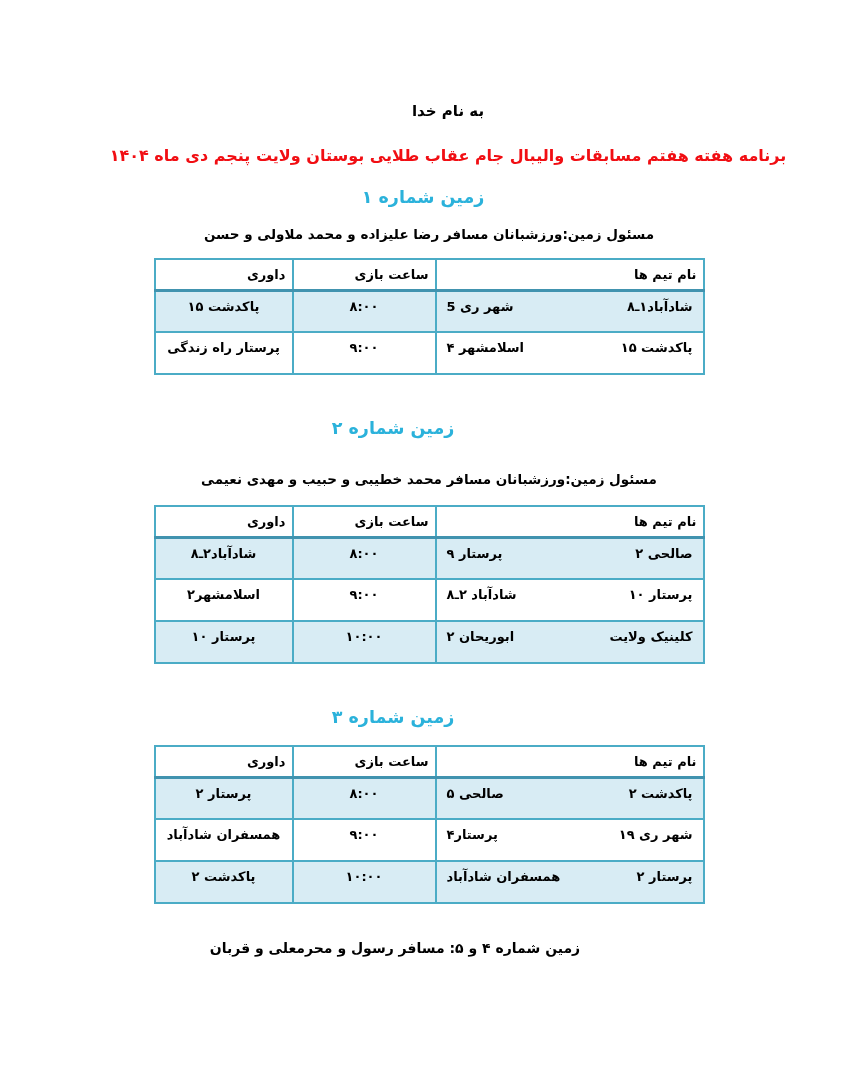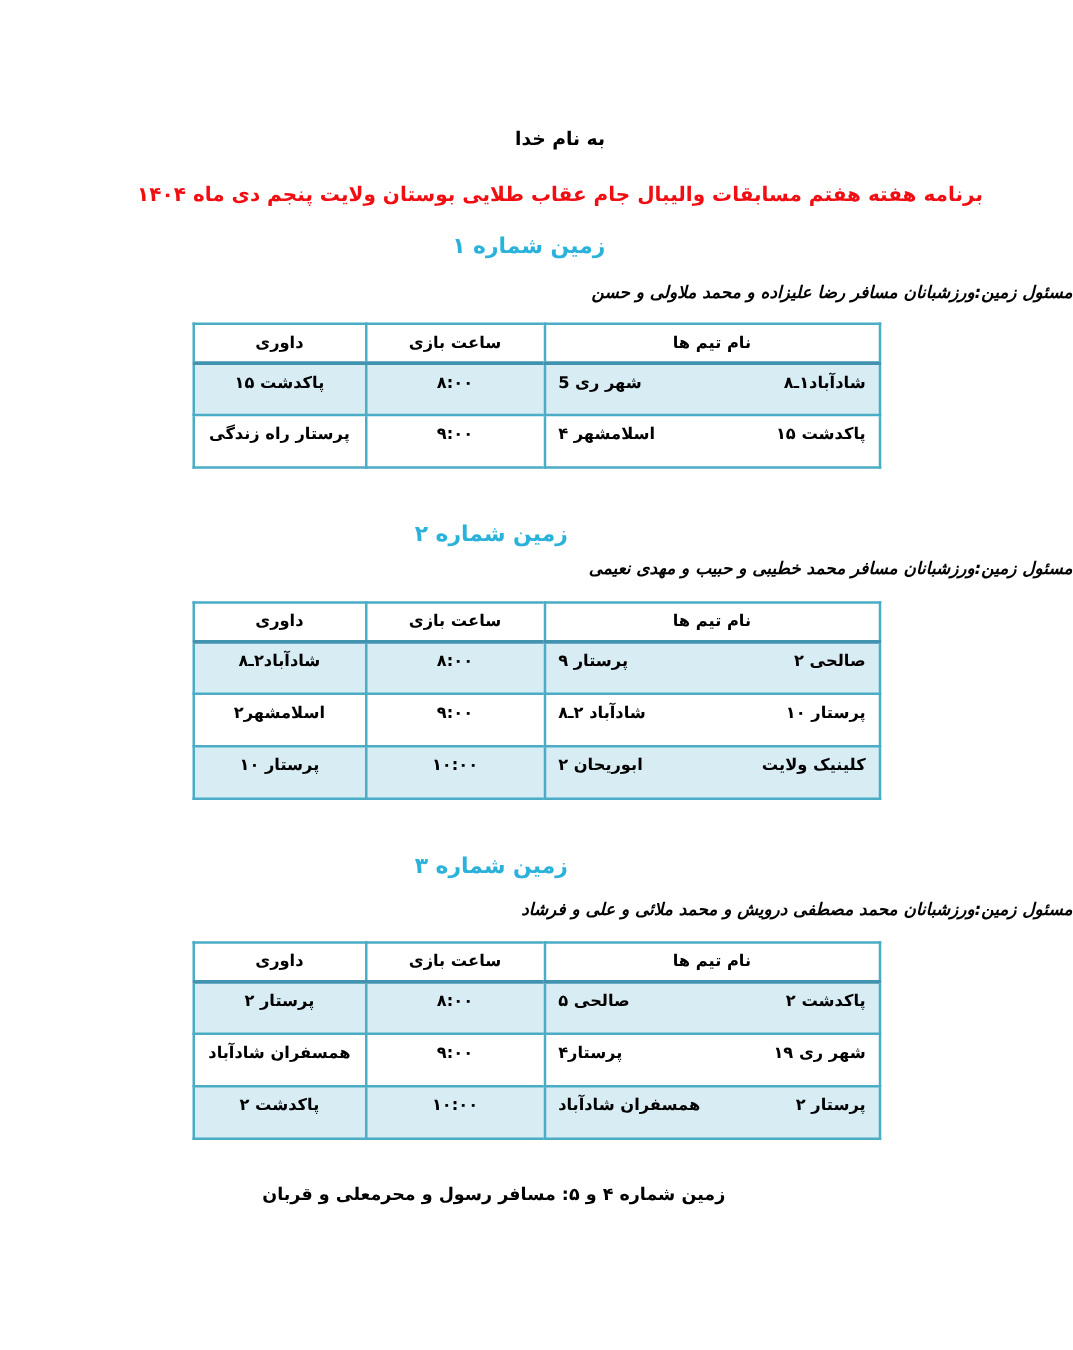--- a/index.html
+++ b/index.html
@@ -21,53 +21,53 @@
   .main-title {
     text-align: center; font-size: 16px; line-height: 24px; margin-top: 22px;
     color: var(--title-red, #f10e13);
     transform: translateX(19px);
   }
   .field-heading {
     text-align: center; font-size: 17.5px; line-height: 26px; margin-top: 16px;
     color: var(--heading-cyan, #2bb2db);
   }
   .manager-line {
-    text-align: right; font-size: 13.5px; line-height: 20px; margin-top: 14px; font-style: italic;
+    text-align: center; font-size: 13.5px; line-height: 20px; margin-top: 14px;
   }
 
   .schedule-table {
     width: 549px; margin: 14px auto 0 auto;
     border-collapse: collapse; table-layout: fixed;
     font-size: 13px;
   }
   .schedule-table, .schedule-table th, .schedule-table td {
     border: 2px solid var(--table-border, #4bacc6);
   }
   .schedule-table thead th {
     border-bottom: 3px solid var(--header-divider, #4193af);
-    height: 31px; vertical-align: middle; text-align: center;
+    height: 31px; vertical-align: middle; text-align: right;
     padding: 4px 6px; background: #ffffff; font-size: 13px;
   }
   .schedule-table tbody td {
     height: 42px; vertical-align: top; padding: 6px 8px 0 8px;
     text-align: center; line-height: 17px;
   }
   .schedule-table tbody tr:nth-child(odd) { background: var(--row-shade, #d8ecf4); }
   .teams-cell { padding: 6px 10px 0 10px !important; }
   .teams-inner { display: flex; justify-content: space-between; align-items: flex-start; }
   .col-teams { width: 268px; }
   .col-time { width: 143px; }
   .col-referee { width: 138px; }
 
   
   #section-1 .field-heading { margin-top: 16px; transform: translateX(-6px); }
   #section-2 .field-heading { margin-top: 40px; transform: translateX(-36px); }
   #section-3 .field-heading { margin-top: 40px; transform: translateX(-36px); }
   #section-1 .schedule-table { margin-top: 14px; }
-  #section-2 .manager-line { margin-top: 4px; }
+  #section-2 .manager-line { margin-top: 28px; }
   #section-2 .schedule-table { margin-top: 16px; }
   #section-3 .manager-line { margin-top: 12px; }
   #section-3 .schedule-table { margin-top: 15px; }
 
   .footer-note {
     text-align: center; font-size: 14px; line-height: 20px; margin-top: 34px;
     transform: translateX(-34px);
   }
 </style>
 </head>
@@ -166,21 +166,20 @@
           </td>
           <td>۱۰:۰۰</td>
           <td>پرستار ۱۰</td>
         </tr>
       </tbody>
     </table>
   </section>
 
   <section id="section-3">
     <h2 class="field-heading">زمین شماره ۳</h2>
-    <p class="manager-line">مسئول زمین:ورزشبانان محمد مصطفی درویش و محمد ملائی و علی و فرشاد</p>
     <table class="schedule-table">
       <colgroup>
           <col class="col-teams">
           <col class="col-time">
           <col class="col-referee">
         </colgroup>
       <thead>
         <tr>
           <th>نام تیم ها</th>
           <th>ساعت بازی</th>

